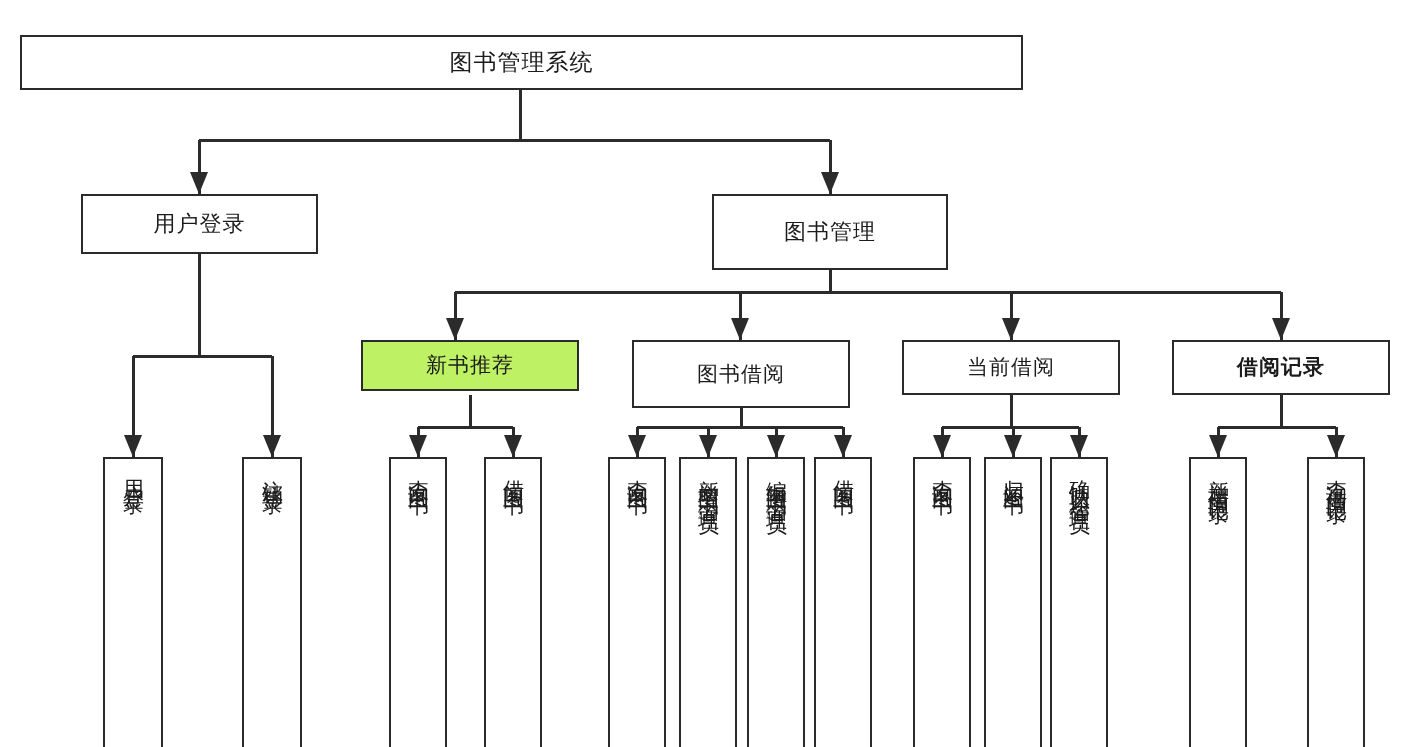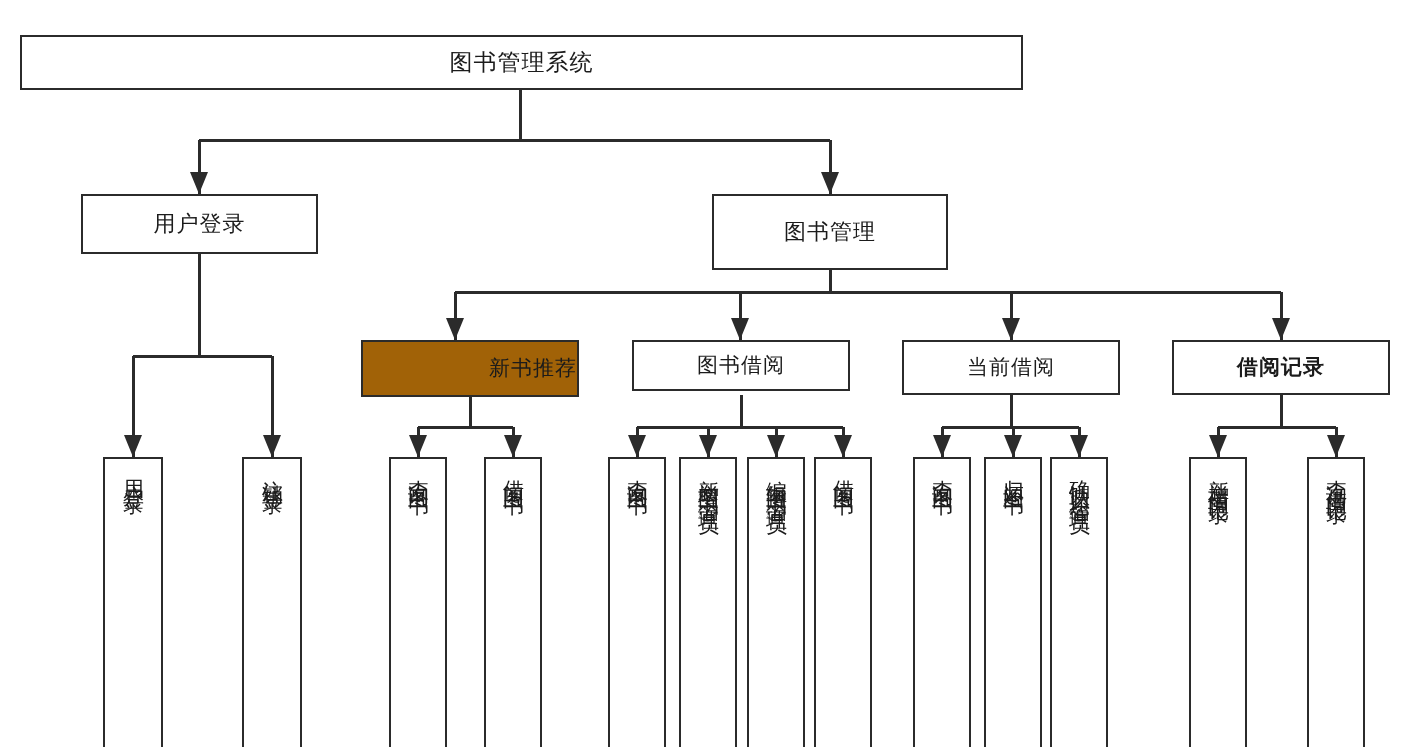--- a/index.html
+++ b/index.html
@@ -139,24 +139,24 @@
   <div id="node-layer">
       <div class="node-box root" style="left: 20px; top: 13px; width: 1003px; height: 55px; border-color: rgb(43, 43, 43); background: rgb(255, 255, 255);">
         <span class="node-label" style="color: rgb(27, 27, 27);">图书管理系统</span>
       </div>
       <div class="node-box level1" style="left: 81px; top: 172px; width: 237px; height: 60px; border-color: rgb(43, 43, 43); background: rgb(255, 255, 255);">
         <span class="node-label" style="color: rgb(27, 27, 27);">用户登录</span>
       </div>
       <div class="node-box level1" style="left: 712px; top: 172px; width: 236px; height: 76px; border-color: rgb(43, 43, 43); background: rgb(255, 255, 255);">
         <span class="node-label" style="color: rgb(27, 27, 27);">图书管理</span>
       </div>
-      <div class="node-box level2" style="left: 361px; top: 318px; width: 218px; height: 57px; border-color: rgb(43, 43, 43); background: #a16207; justify-content: flex-end;">
+      <div class="node-box level2" style="left: 361px; top: 318px; width: 218px; height: 51px; border-color: rgb(43, 43, 43); background: #bef264;">
         <span class="node-label" style="color: rgb(27, 27, 27);">新书推荐</span>
       </div>
-      <div class="node-box level2" style="left: 632px; top: 318px; width: 218px; height: 51px; border-color: rgb(43, 43, 43); background: rgb(255, 255, 255);">
+      <div class="node-box level2" style="left: 632px; top: 318px; width: 218px; height: 68px; border-color: rgb(43, 43, 43); background: rgb(255, 255, 255);">
         <span class="node-label" style="color: rgb(27, 27, 27);">图书借阅</span>
       </div>
       <div class="node-box level2" style="left: 902px; top: 318px; width: 218px; height: 55px; border-color: rgb(43, 43, 43); background: rgb(255, 255, 255);">
         <span class="node-label" style="color: rgb(27, 27, 27);">当前借阅</span>
       </div>
       <div class="node-box level2" style="left: 1172px; top: 318px; width: 218px; height: 55px; border-color: rgb(43, 43, 43); background: rgb(255, 255, 255); font-weight: bold;">
         <span class="node-label" style="color: rgb(27, 27, 27);">借阅记录</span>
       </div>
       <div class="node-box vertical level3" style="left: 103px; top: 435px; width: 60px; height: 301px; border-color: rgb(43, 43, 43); background: rgb(255, 255, 255);">
         <span class="node-label" style="color: rgb(27, 27, 27);">用户登录</span>

